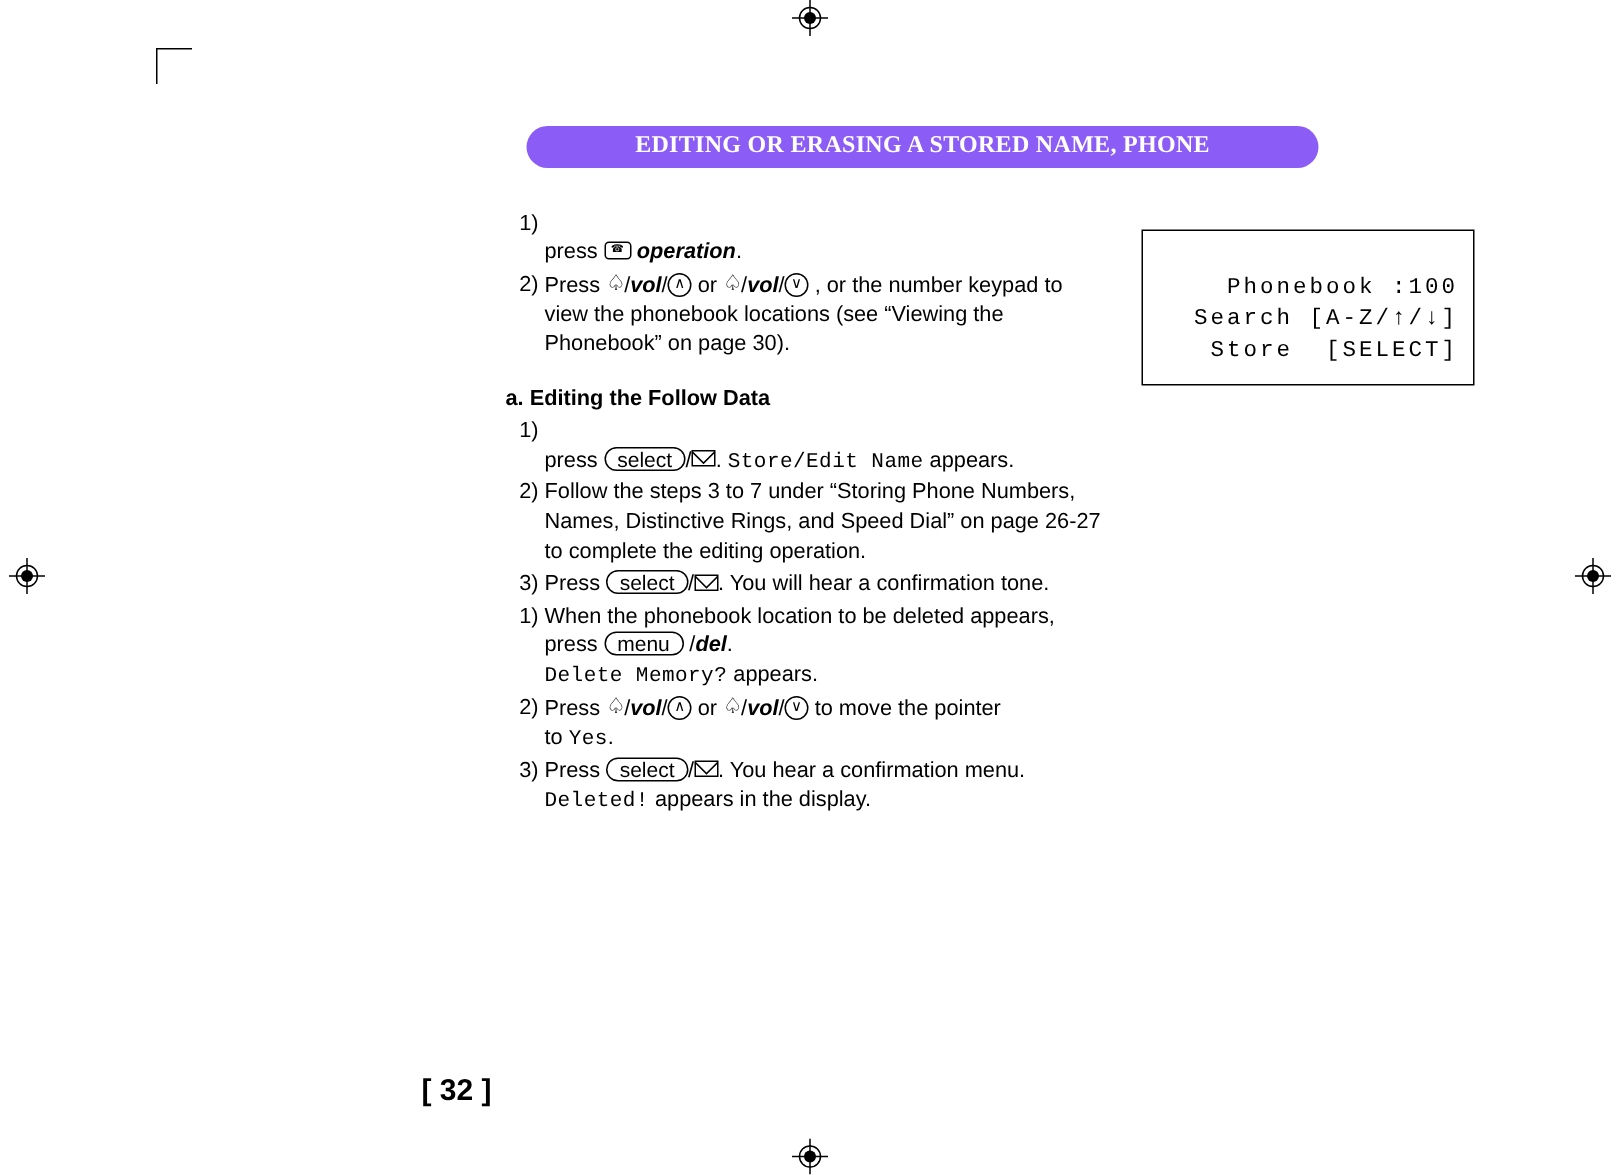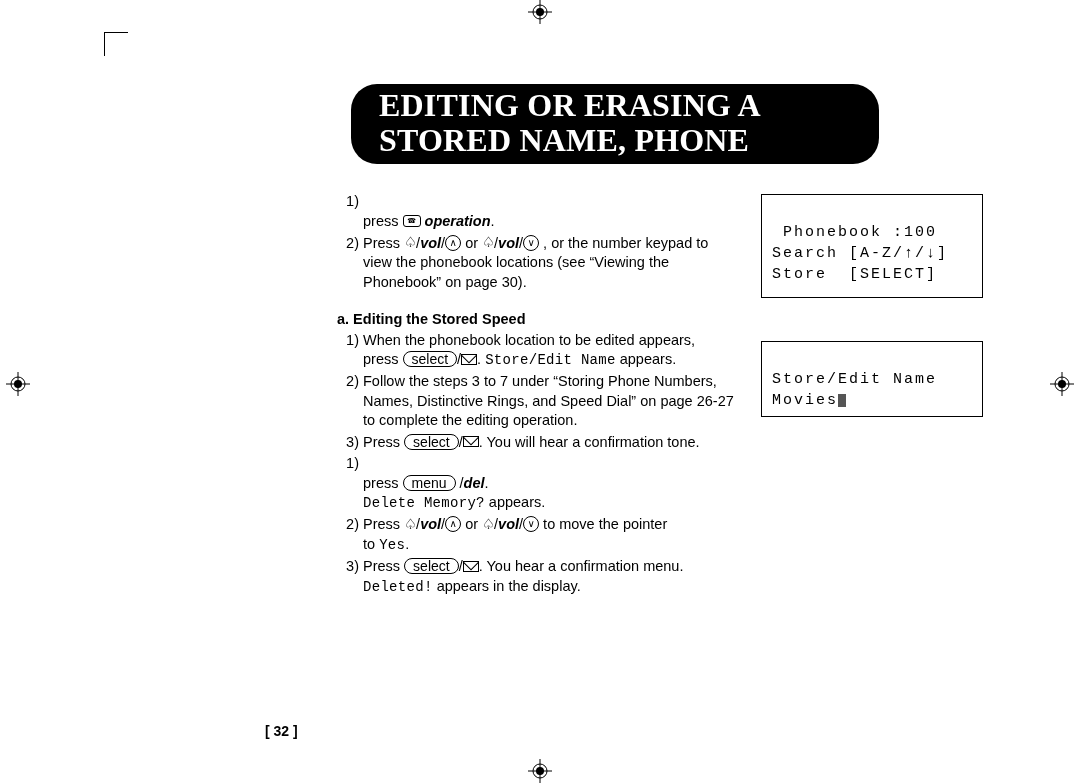--- a/index.html
+++ b/index.html
@@ -41,25 +41,26 @@
   .crop-tl { top: 32px; left: 104px; border-top: 1px solid #000; border-left: 1px solid #000; }
 
   .page {
     position: absolute;
     left: 265px;
     top: 84px;
     width: 700px;
   }
 
   .title-pill {
-    background: #000000;
+    background: #8b5cf6;
     color: #fff;
     font-family: "Times New Roman", serif;
     font-weight: bold;
-    font-size: 32px;
+    font-size: 16px;
+    text-align: center;
     border-radius: 26px;
     padding: 4px 28px 6px 28px;
     line-height: 1.1;
     margin: 0 auto 28px auto;
     width: 528px;
     letter-spacing: 0.2px;
   }
   .title-pill span { display: block; }
 
   .content {
@@ -174,30 +175,30 @@
     position: absolute;
     border: 1.5px solid #000;
     font-family: "Courier New", monospace;
     letter-spacing: 2px;
     font-size: 15px;
     padding: 6px 10px 12px 10px;
     line-height: 1.4;
     white-space: pre;
     width: 222px;
   }
-  .lcd1 { top: 2px; right: -18px; }
+  .lcd1 { top: 13px; right: -18px; text-align: right; }
   .lcd2 { top: 149px; right: -18px; height: 76px; }
   .lcd3 { top: 330px; right: -18px; }
 
   .page-num {
     position: absolute;
-    left: 265px;
+    left: 281px;
     bottom: 44px;
     font-weight: bold;
-    font-size: 14px;
+    font-size: 20px;
   }
   .cursor-block {
     display: inline-block;
     width: 8px;
     height: 13px;
     background: #555;
     vertical-align: middle;
   }
 </style>
 </head>
@@ -243,23 +244,20 @@
     <span>EDITING OR ERASING A STORED NAME, PHONE</span>
   </div>
 
   <div class="content">
 
     <div class="lcd lcd1">
 <span> Phonebook :100</span>
 <span>Search [A-Z/↑/↓]</span>
 <span>Store  [SELECT]</span></div>
 
-    <div class="lcd lcd2">
-<span>Store/Edit Name</span>
-<span>Movies</span><span class="cursor-block"></span></div>
 
 
     <div class="col-text">
 
       <div class="step-list">
         <div class="step-row">
           <div class="step-num">1)</div>
           <div class="step-body">
             <br>
             <span>press </span>
@@ -273,26 +271,26 @@
             <span>Press </span>
             <span class="bell-icon">♤</span><span>/</span><span class="ital">vol</span><span>/</span><span class="circle-icon chev-up"></span>
             <span>  or  </span>
             <span class="bell-icon">♤</span><span>/</span><span class="ital">vol</span><span>/</span><span class="circle-icon chev-down"></span>
             <span>, or the number keypad</span>
             <span>to view the phonebook locations (see “Viewing the Phonebook” on page 30).</span>
           </div>
         </div>
       </div>
 
-      <div class="subhead">a. Editing the Stored Speed</div>
+      <div class="subhead">a. Editing the Follow Data</div>
       <div class="step-list">
         <div class="step-row">
           <div class="step-num">1)</div>
           <div class="step-body">
-            <span>When the phonebook location to be edited appears,</span><br>
+            <br>
             <span>press  </span>
             <span class="pill-btn">select</span>/<span class="envelope-icon"></span><span>. </span>
             <span class="inline-pixel">Store/Edit Name</span><span> appears.</span>
           </div>
         </div>
         <div class="step-row">
           <div class="step-num">2)</div>
           <div class="step-body">Follow the steps 3 to 7 under “Storing Phone Numbers, Names, Distinctive Rings, and Speed Dial” on page 26-27 to complete the editing operation.</div>
         </div>
         <div class="step-row">
@@ -301,21 +299,21 @@
             <span>Press  </span>
             <span class="pill-btn">select</span>/<span class="envelope-icon"></span><span>. You will hear a confirmation tone.</span>
           </div>
         </div>
       </div>
 
       <div class="step-list">
         <div class="step-row">
           <div class="step-num">1)</div>
           <div class="step-body">
-            <br>
+            <span>When the phonebook location to be deleted appears,</span><br>
             <span>press </span>
             <span class="pill-btn">menu</span>
             <span> /</span><span class="ital">del</span><span>.</span>
             <br>
             <span class="inline-pixel">Delete Memory?</span><span> appears.</span>
           </div>
         </div>
         <div class="step-row">
           <div class="step-num">2)</div>
           <div class="step-body">

